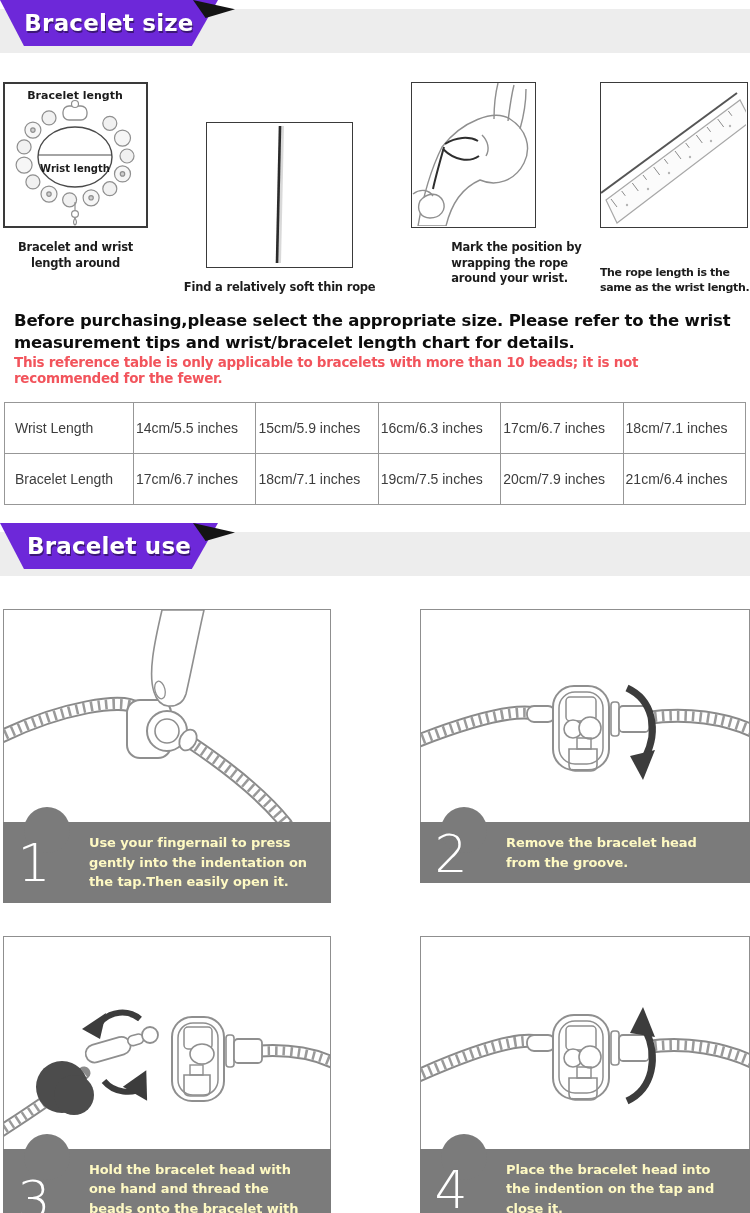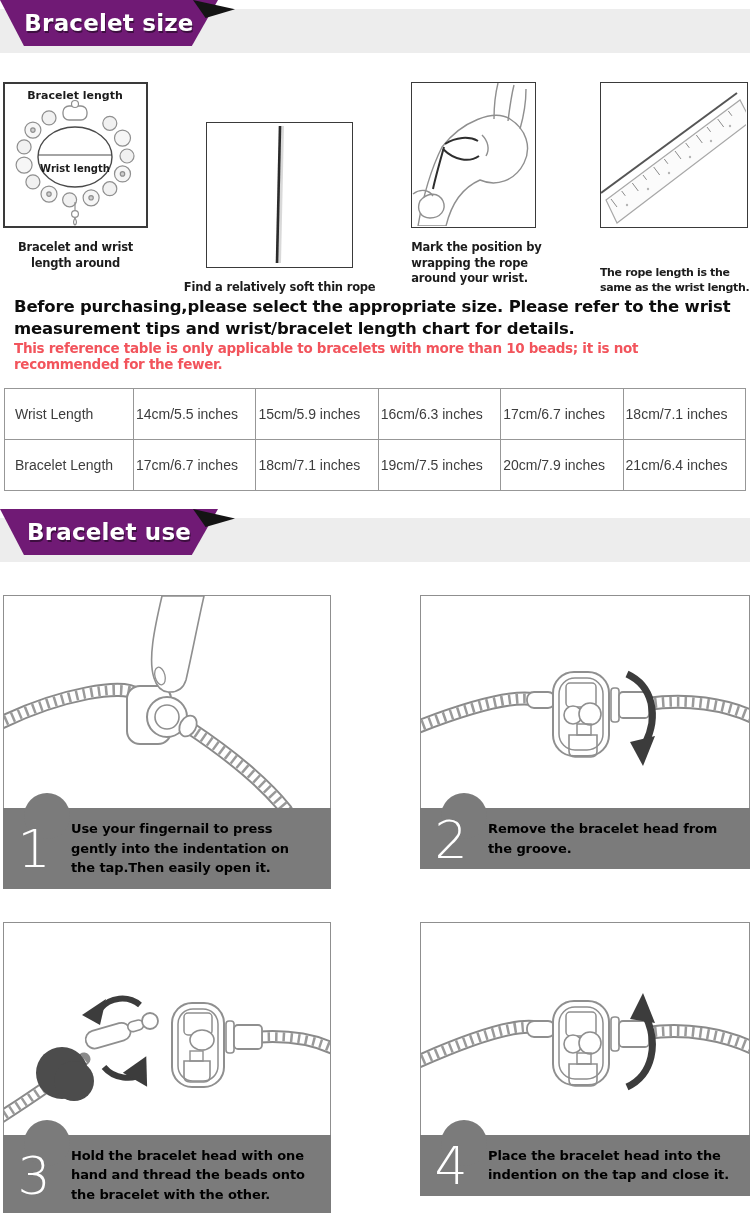--- a/index.html
+++ b/index.html
@@ -5,21 +5,21 @@
   html,body{margin:0;padding:0;}
   body{
     width:750px;height:1213px;overflow:hidden;background:#fff;
     font-family:"DejaVu Sans","Liberation Sans",sans-serif;color:#1f1f1f;
     position:relative;
   }
   
   .section-header{position:relative;height:56px;}
   .section-strip{position:absolute;left:0;right:0;top:9px;height:44px;background:#ededed;}
   .ribbon{
-    position:absolute;left:0;top:0;width:218px;height:46px;background:#701a75;
+    position:absolute;left:0;top:0;width:218px;height:46px;background:#6d28d9;
     clip-path:polygon(0 0,100% 0,88% 100%,11% 100%);
     display:flex;align-items:center;justify-content:center;
     filter:drop-shadow(0 3px 2px rgba(0,0,0,0.3));
   }
   .ribbon-title{
     color:#fff;font-size:23px;font-weight:bold;letter-spacing:0.2px;
     text-shadow:1px 2px 0 rgba(0,0,0,0.45);
   }
   .ribbon-notch{
     position:absolute;left:193px;top:0;width:42px;height:18px;background:#141414;
@@ -33,25 +33,25 @@
   .fig1 .fig-box{width:145px;height:146px;}
   .fig2 .fig-box{width:147px;height:146px;border-width:1.5px;}
   .fig3 .fig-box{width:125px;height:146px;border-width:1.5px;}
   .fig4 .fig-box{width:148px;height:146px;border-width:1.5px;}
   .fig-caption{
     margin-top:12px;font-weight:bold;font-size:11.5px;line-height:1.35;
     letter-spacing:-0.2px;color:#1c1c1c;
   }
   .fig1 .fig-caption{text-align:center;width:130px;}
   .fig2 .fig-caption{white-space:nowrap;}
-  .fig3 .fig-caption{width:150px;text-align:left;}
+  .fig3 .fig-caption{width:150px;text-align:left;margin-left:40px;}
   .fig4 .fig-caption{width:152px;text-align:left;font-size:11px;letter-spacing:-0.35px;}
   
   .notice-bold{
-    padding:0 14px;font-size:16.5px;font-weight:bold;
+    margin-top:14px;padding:0 14px;font-size:16.5px;font-weight:bold;
     line-height:1.35;letter-spacing:-0.2px;color:#0d0d0d;
   }
   .notice-warning{
     padding:0 14px;font-size:13.5px;font-weight:bold;
     letter-spacing:-0.3px;color:#f2545c;
   }
   
   table.size-table{
     border-collapse:collapse;margin:16px auto 0 auto;width:742px;
     font-family:"Liberation Sans",sans-serif;
@@ -79,21 +79,21 @@
     position:absolute;left:21px;top:-15px;width:46px;height:46px;border-radius:50%;
     background:#7b7b7b;z-index:0;
   }
   .band-num{
     position:relative;z-index:1;width:62px;flex:none;text-align:center;
     font-size:52px;font-weight:200;line-height:1;padding-top:2px;
     font-family:"DejaVu Sans",sans-serif;
   }
   .band-text{
     position:relative;z-index:1;flex:1;font-size:13px;line-height:1.5;
-    font-weight:bold;letter-spacing:-0.1px;padding:11px 16px 11px 6px;color:#000000;
+    font-weight:bold;letter-spacing:-0.1px;padding:11px 16px 11px 6px;color:#fef9c3;margin-left:18px;
   }
   
   svg{display:block;}
   .lineart{stroke:#8f8f8f;fill:#ffffff;}
   .lineart-nofill{stroke:#8f8f8f;fill:none;}
   .darkline{stroke:#2e2e2e;fill:none;}
   .arrowdark{fill:#3c3c3c;stroke:none;}
 </style>
 </head>
 <body>

